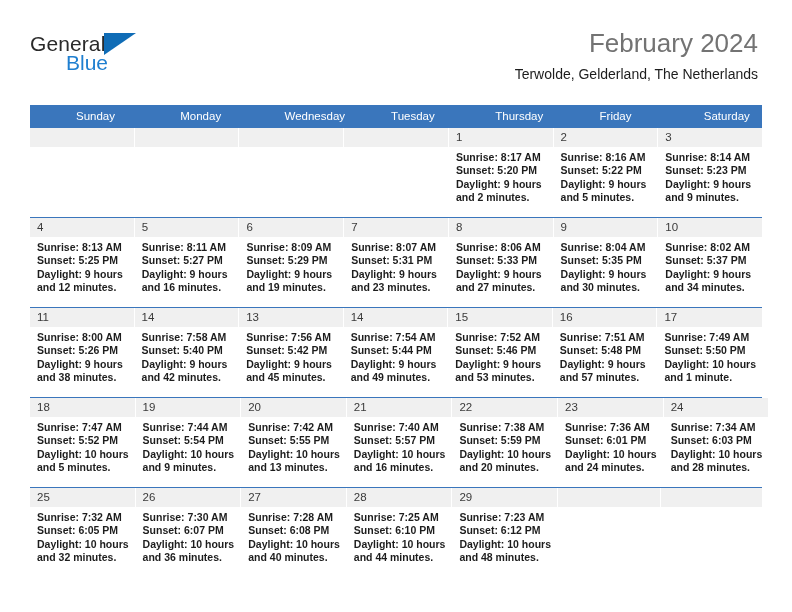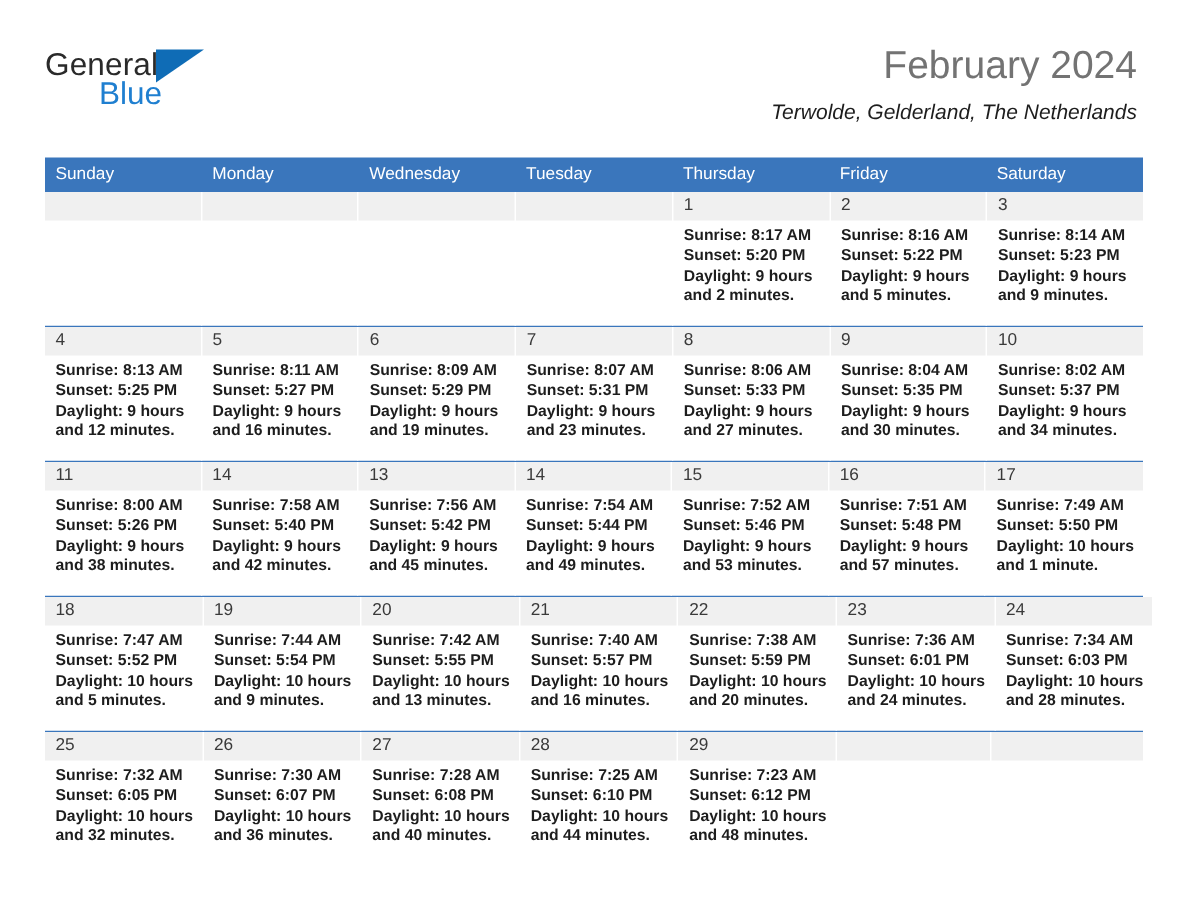--- a/index.html
+++ b/index.html
@@ -72,21 +72,20 @@
     color: #737373;
     line-height: 30px;
     white-space: nowrap;
   }
   .cal-subtitle {
     font-size: 14px;
     color: #1d1d1d;
     line-height: 18px;
     margin-top: 7px;
     white-space: nowrap;
-    font-style: italic;
   }
 
   
   .calendar {
     position: absolute;
     left: 30px;
     top: 105px;
     width: 732px;
   }
   .weekday-row {
@@ -94,20 +93,21 @@
     background: #3a76bc;
   }
   .weekday {
     flex: 1 1 0;
     box-sizing: border-box;
     padding: 4px 0 5px 7px;
     font-size: 11.5px;
     color: #ffffff;
     line-height: 14px;
     white-space: nowrap;
+    margin-left: 39px;
   }
   .week {
     display: flex;
     border-top: 1px solid #3a76bc;
   }
   .week:first-of-type {
     border-top: none;
   }
   .day {
     flex: 1 1 0;

